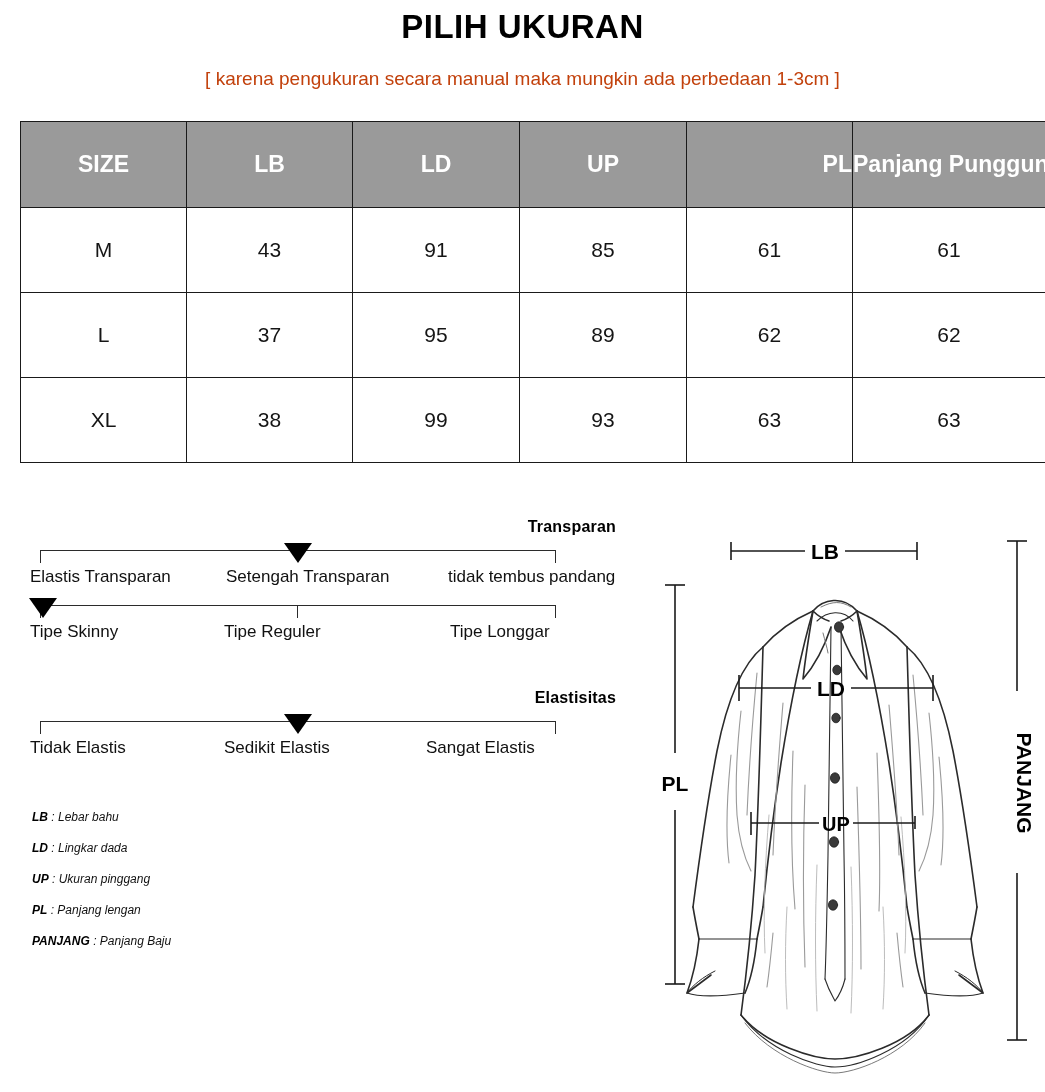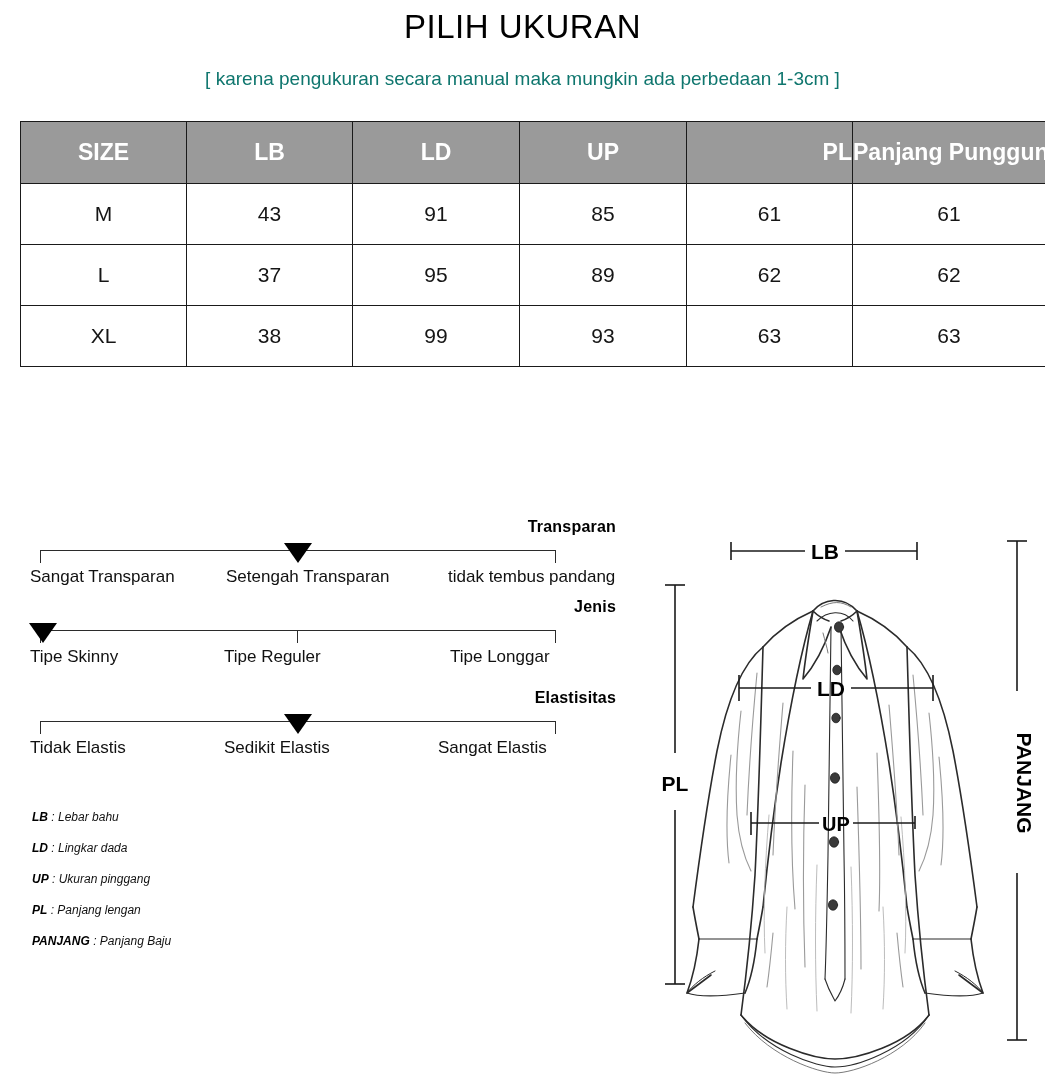--- a/index.html
+++ b/index.html
@@ -17,50 +17,50 @@
   }
 
   
   #page-title {
     position: absolute;
     top: 8px;
     left: 0;
     width: 1045px;
     text-align: center;
     font-size: 33px;
-    font-weight: normal;
+    font-weight: bold;
     letter-spacing: 0.5px;
     color: #000000;
   }
   #page-subtitle {
     position: absolute;
     top: 68px;
     left: 0;
     width: 1045px;
     text-align: center;
     font-size: 19px;
-    color: #0f766e;
+    color: #c2410c;
   }
 
   
   #size-table {
     position: absolute;
     left: 20px;
     top: 121px;
     width: 1025px;
     border-collapse: collapse;
     table-layout: fixed;
   }
   #size-table td {
     border: 1px solid #1a1a1a;
     text-align: center;
     font-size: 21px;
     color: #151515;
     height: 60px;
-    padding: 0;
+    padding: 12px;
     overflow: visible;
     white-space: nowrap;
   }
   #size-table thead td {
     background: #9a9a9a;
     color: #ffffff;
     font-weight: bold;
     font-size: 23px;
     height: 61px;
   }
@@ -136,21 +136,21 @@
     color: #111111;
     white-space: nowrap;
     top: 0;
   }
   .lbl-left   { left: -8px; }
   .lbl-mid    { left: 188px; }
   .lbl-right  { left: 410px; }
   .lbl-mid-j  { left: 186px; }
   .lbl-right-j{ left: 412px; }
   .lbl-mid-e  { left: 186px; }
-  .lbl-right-e{ left: 400px; }
+  .lbl-right-e{ left: 388px; }
 
   
   #legend {
     position: absolute;
     left: 32px;
     top: 810px;
     width: 330px;
   }
   .legend-row {
     font-size: 12px;
@@ -231,28 +231,27 @@
 
 <div class="scale-block" style="top:518px">
   <div class="scale-title">Transparan</div>
   <div class="scale-bar">
     <div class="scale-line"></div>
     <div class="scale-tick tick-left"></div>
     <div class="scale-tick tick-right"></div>
     <div class="scale-marker marker-center"></div>
   </div>
   <div class="scale-labels">
-    <span class="lbl-left">Sangat Transparan</span>
+    <span class="lbl-left">Elastis Transparan</span>
     <span class="lbl-mid">Setengah Transparan</span>
     <span class="lbl-right">tidak tembus pandang</span>
   </div>
 </div>
 
 <div class="scale-block" style="top:598px">
-  <div class="scale-title">Jenis</div>
   <div class="scale-bar">
     <div class="scale-line"></div>
     <div class="scale-tick tick-left"></div>
     <div class="scale-tick tick-mid"></div>
     <div class="scale-tick tick-right"></div>
     <div class="scale-marker marker-left"></div>
   </div>
   <div class="scale-labels">
     <span class="lbl-left">Tipe Skinny</span>
     <span class="lbl-mid-j">Tipe  Reguler</span>

